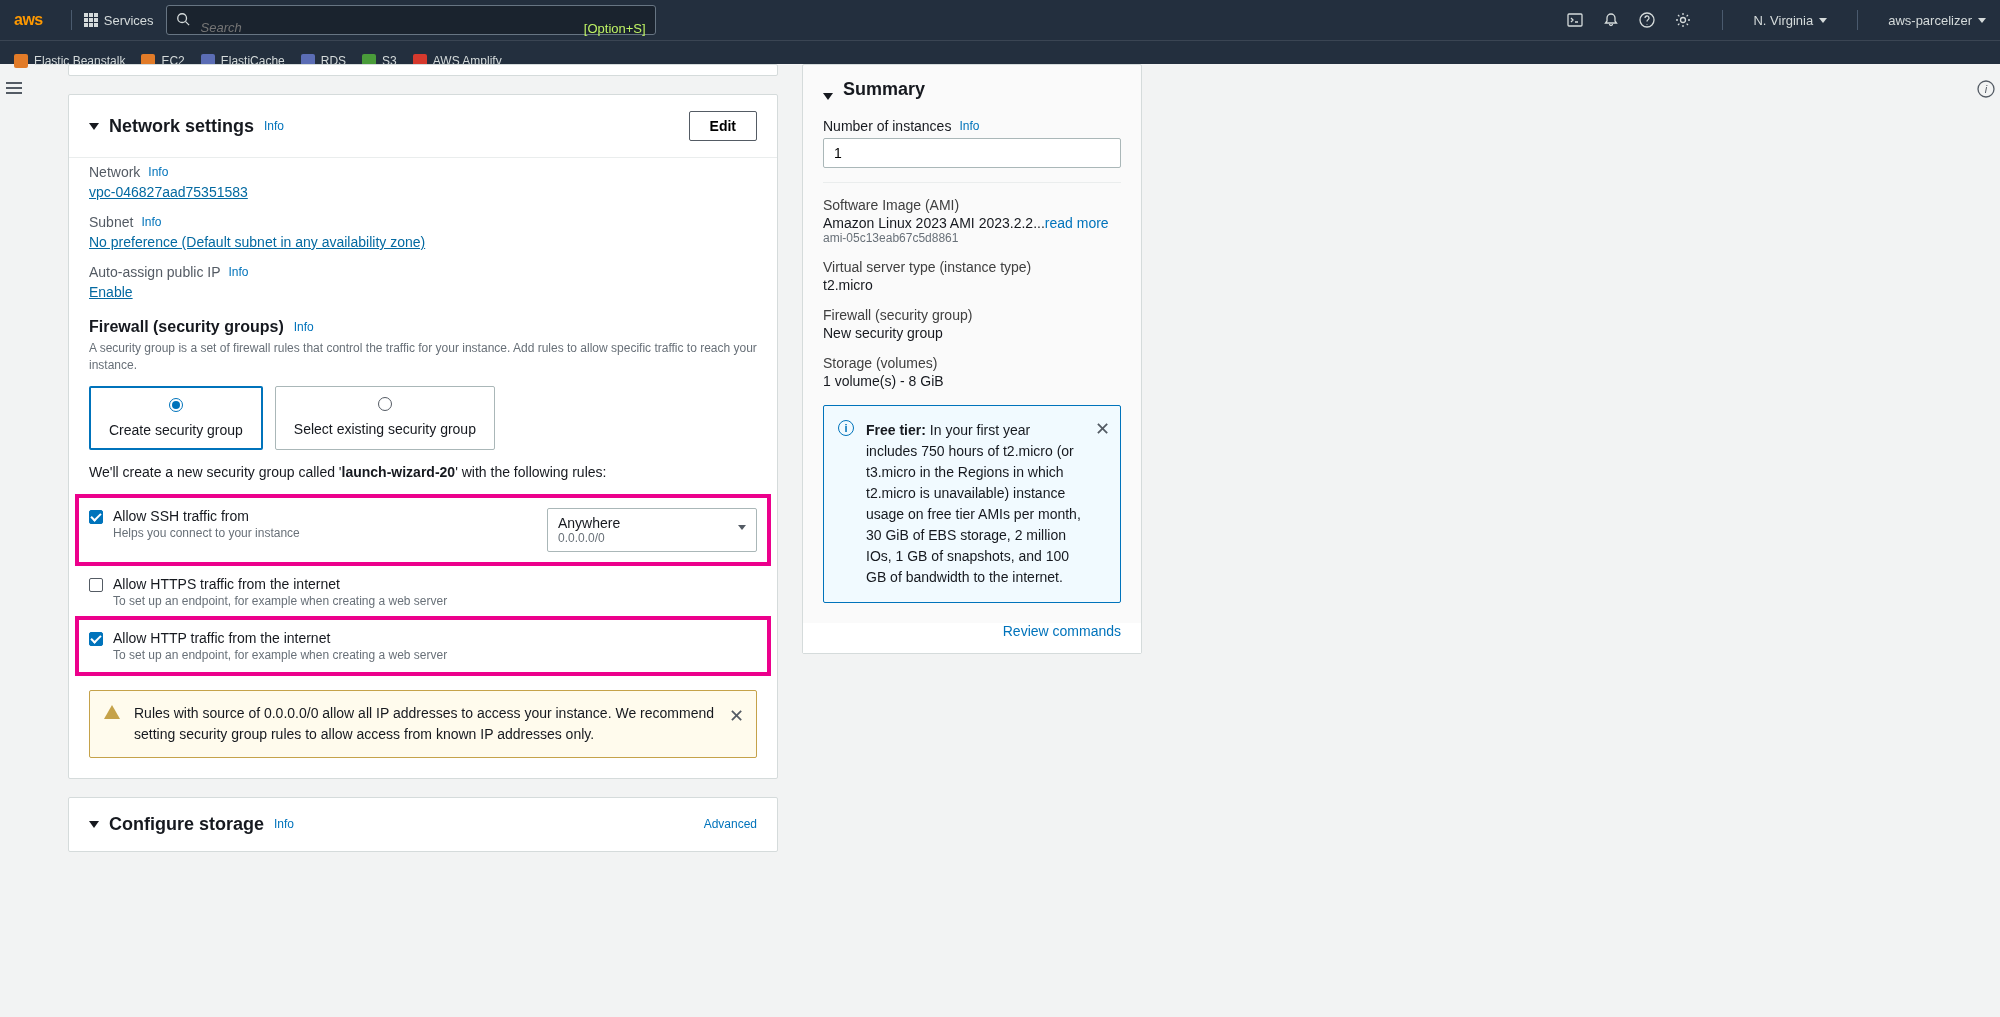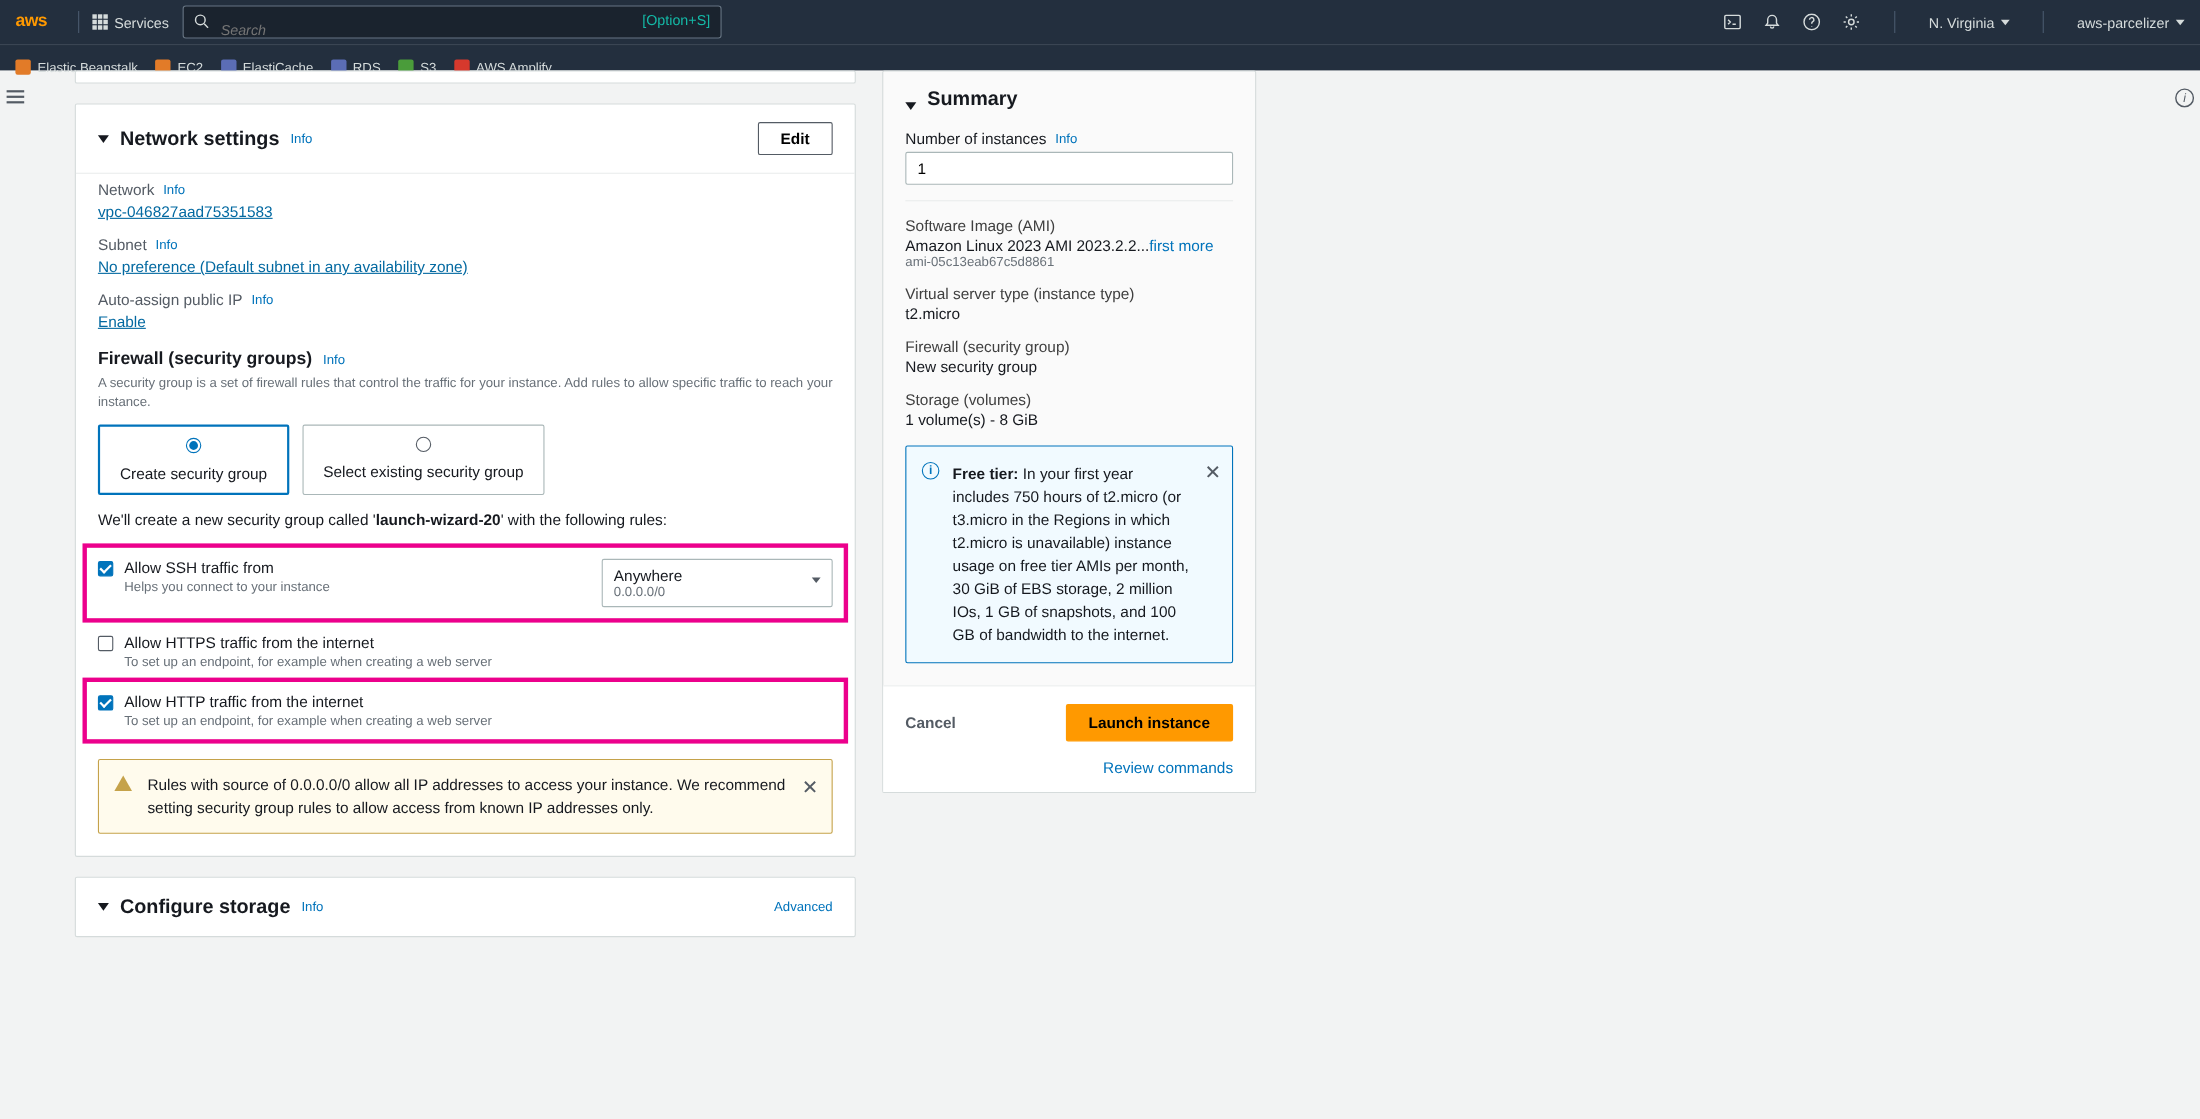--- a/index.html
+++ b/index.html
@@ -7,21 +7,21 @@
 
 
 .topnav { background: #232f3e; height: 40px; display: flex; align-items: center; padding: 0 14px; color: #d5dbdb; }
 .aws-logo { font-weight: 700; color: #ff9900; font-size: 16px; margin-right: 16px; letter-spacing: -0.5px; }
 .nav-sep { width: 1px; height: 20px; background: #4a5a6e; margin: 0 12px; }
 .services-btn { display: flex; align-items: center; gap: 6px; cursor: pointer; font-size: 13px; }
 .grid-icon { display: inline-block; width: 14px; height: 14px; background: linear-gradient(#d5dbdb 0 0) 0 0/4px 4px no-repeat, linear-gradient(#d5dbdb 0 0) 5px 0/4px 4px no-repeat, linear-gradient(#d5dbdb 0 0) 10px 0/4px 4px no-repeat, linear-gradient(#d5dbdb 0 0) 0 5px/4px 4px no-repeat, linear-gradient(#d5dbdb 0 0) 5px 5px/4px 4px no-repeat, linear-gradient(#d5dbdb 0 0) 10px 5px/4px 4px no-repeat, linear-gradient(#d5dbdb 0 0) 0 10px/4px 4px no-repeat, linear-gradient(#d5dbdb 0 0) 5px 10px/4px 4px no-repeat, linear-gradient(#d5dbdb 0 0) 10px 10px/4px 4px no-repeat; }
 .search-wrap { position: relative; margin-left: 12px; flex: 0 0 490px; }
 .search-input { width: 100%; background: #1a232e; border: 1px solid #677583; border-radius: 3px; height: 30px; padding: 16px 90px 0 34px; color: #d5dbdb; font-style: italic; font-size: 13px; }
 .search-icon { position: absolute; left: 10px; top: 7px; color: #d5dbdb; }
-.search-hint { position: absolute; right: 10px; top: 6px; color: #14b8a6; font-size: 13px; }
+.search-hint { position: absolute; right: 10px; top: 16px; color: #bef264; font-size: 13px; }
 .topnav-spacer { flex: 1; }
 .topnav-right { display: flex; align-items: center; gap: 18px; font-size: 13px; }
 .topnav-icon { width: 18px; height: 18px; display: flex; align-items: center; justify-content: center; cursor: pointer; }
 .region-sel, .acct-sel { display: flex; align-items: center; gap: 6px; cursor: pointer; }
 .caret-down { width: 0; height: 0; border-left: 4px solid transparent; border-right: 4px solid transparent; border-top: 5px solid #d5dbdb; }
 
 
 .favbar { background: #232f3e; height: 24px; display: flex; align-items: center; padding: 0 14px; gap: 16px; border-top: 1px solid #3a4553; }
 .fav-item { display: flex; align-items: center; gap: 6px; color: #d5dbdb; font-size: 12px; cursor: pointer; margin-top: 17px; }
 .fav-icon { width: 14px; height: 14px; border-radius: 2px; flex-shrink: 0; }
@@ -317,45 +317,41 @@
             <div class="summary-label">
               <span>Number of instances</span>
               <span class="info-link">Info</span>
             </div>
             <input class="num-input" value="1" style="">
           </div>
           <hr class="summary-hr">
           <div class="summary-field">
             <div class="summary-link">Software Image (AMI)</div>
             <div class="summary-val">
-              <span>Amazon Linux 2023 AMI 2023.2.2...</span><span class="read-more">first more</span>
+              <span>Amazon Linux 2023 AMI 2023.2.2...</span><span class="read-more">read more</span>
             </div>
             <div class="summary-sub">ami-05c13eab67c5d8861</div>
           </div>
           <div class="summary-field">
             <div class="summary-link">Virtual server type (instance type)</div>
             <div class="summary-val">t2.micro</div>
           </div>
           <div class="summary-field">
             <div class="summary-link">Firewall (security group)</div>
             <div class="summary-val">New security group</div>
           </div>
           <div class="summary-field">
             <div class="summary-link">Storage (volumes)</div>
             <div class="summary-val">1 volume(s) - 8 GiB</div>
           </div>
           <div class="freetier-box">
             <span class="ft-icon">i</span>
             <span class="ft-close">✕</span>
             <b>Free tier:</b><span> In your first year includes 750 hours of t2.micro (or t3.micro in the Regions in which t2.micro is unavailable) instance usage on free tier AMIs per month, 30 GiB of EBS storage, 2 million IOs, 1 GB of snapshots, and 100 GB of bandwidth to the internet.</span>
           </div>
-        </div>
-        <div class="summary-footer">
-          <button class="btn-cancel">Cancel</button>
-          <button class="btn-launch">Launch instance</button>
         </div>
         <div class="review-link">Review commands</div>
       </div>
     </div>
   </div>
 
   <div class="right-info">
     <span>
       <svg width="18" height="18" viewBox="0 0 18 18">
           <circle cx="9" cy="9" r="8" stroke="#545b64" stroke-width="1.3" fill="none"></circle>

